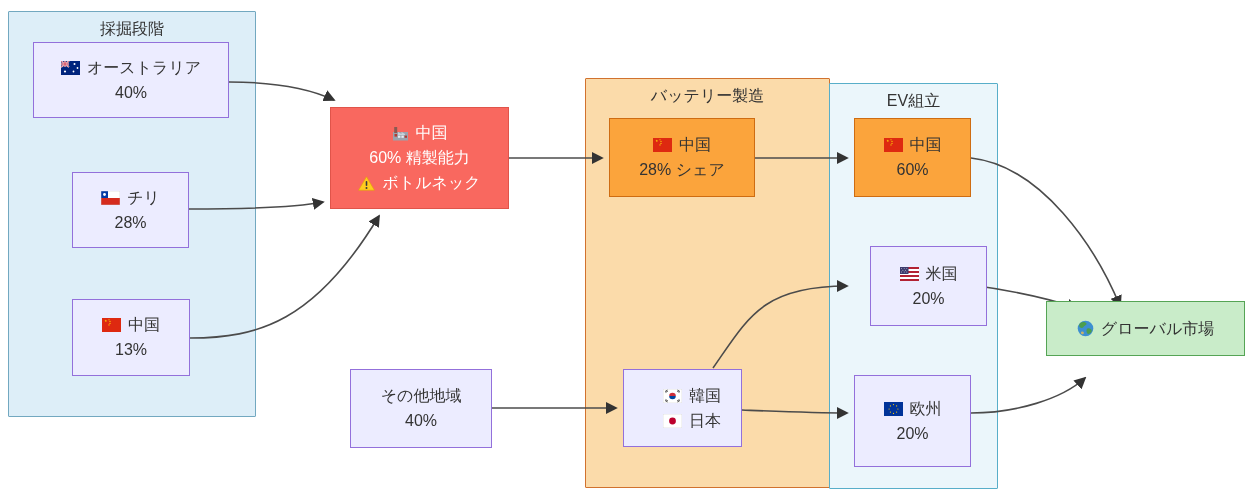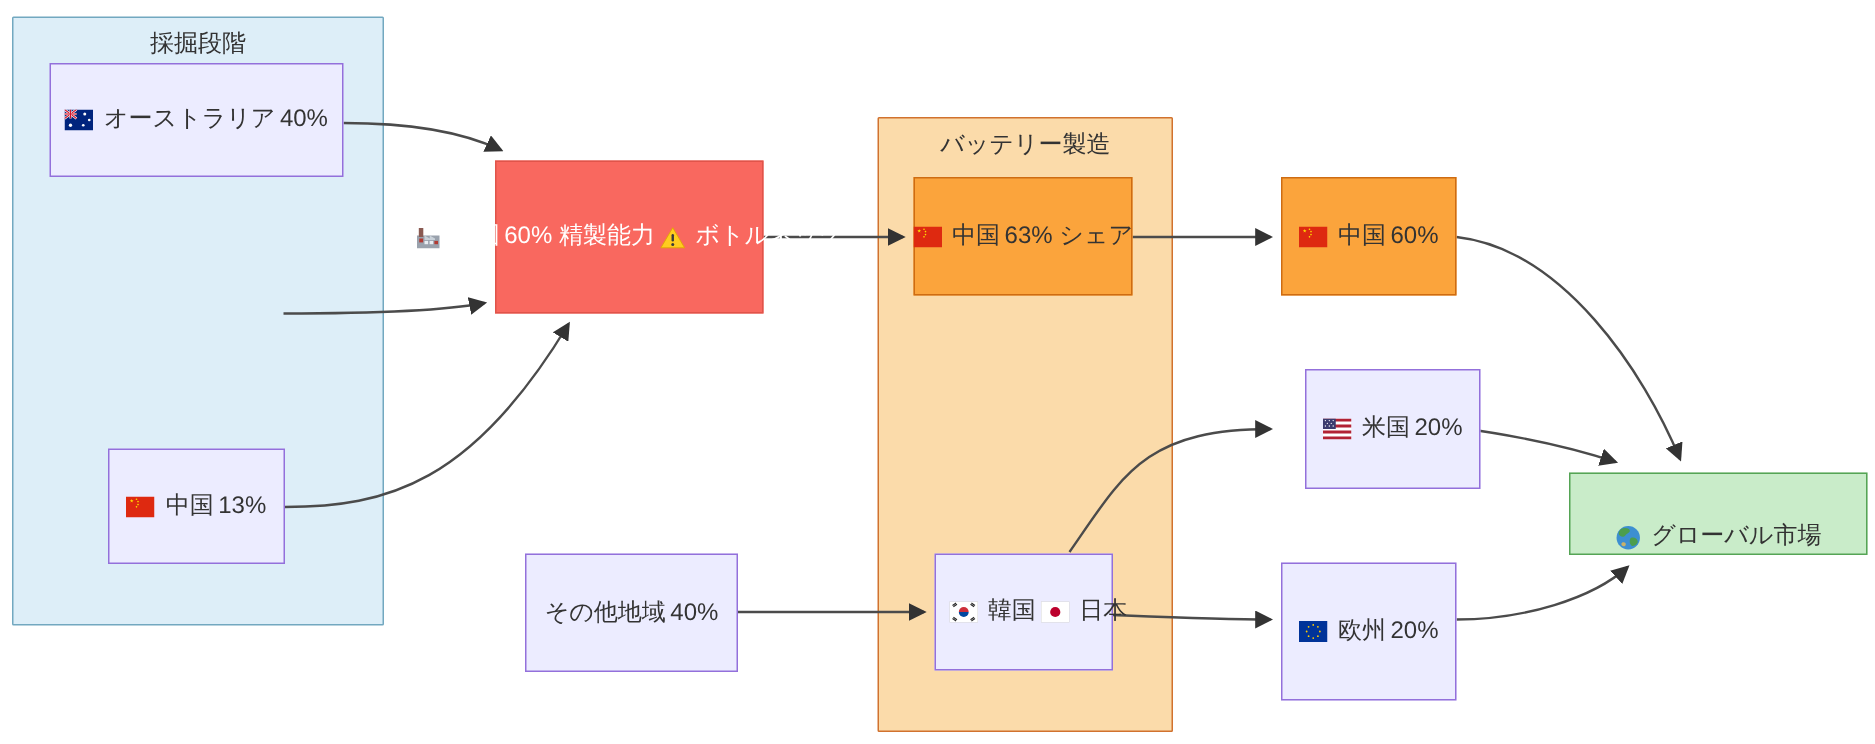--- a/index.html
+++ b/index.html
@@ -5,57 +5,60 @@
   html,body{margin:0;padding:0;background:#ffffff;}
   body{font-family:"Liberation Sans","DejaVu Sans",sans-serif;}
   .canvas{position:relative;width:1250px;height:496px;background:#fff;overflow:hidden;}
 
   
   .stage{position:absolute;border-radius:1px;}
   .stage-title{position:absolute;top:7px;left:0;width:100%;text-align:center;
     font-size:16px;color:#333;white-space:nowrap;}
   .stage-mining{left:8px;top:11px;width:246px;height:404px;background:#ddeef8;border:1.5px solid #72a8c0;}
   .stage-refining{left:302px;top:18px;width:231px;height:462px;background:#fdf3c4;border:1.5px solid #e9b90f;}
-  .stage-battery{left:585px;top:78px;width:195px;height:408px;background:#fbdbaa;border:1.5px solid #d1722e;}
+  .stage-battery{left:585px;top:78px;width:195px;height:408px;background:#fbdbaa;border:1.5px solid #d1722e;padding-left:48px;}
   .stage-assembly{left:829px;top:83px;width:167px;height:404px;background:#ebf6fb;border:1.5px solid #58aec9;}
 
   
-  .node{position:absolute;display:flex;flex-direction:row;align-items:center;justify-content:center;
+  .node{position:absolute;display:flex;flex-direction:column;align-items:center;justify-content:center;
     gap:3px;font-size:16px;color:#333;text-align:center;box-sizing:border-box;}
   .node-line{display:flex;align-items:center;justify-content:center;gap:7px;line-height:22px;white-space:nowrap;}
   .lavender{background:#ececff;border:1px solid #9370db;}
   .rednode{background:#f9685f;border:1.5px solid #e0544a;color:#ffffff;}
   .orangenode{background:#fba43c;border:1.5px solid #ce6c12;}
   .greennode{background:#c9ecc9;border:1.5px solid #55a455;}
 
   .n-australia{left:33px;top:42px;width:196px;height:76px;}
   .n-chile{left:72px;top:172px;width:117px;height:76px;}
   .n-china-mining{left:72px;top:299px;width:118px;height:77px;}
   .n-china-refining{left:330px;top:107px;width:179px;height:102px;}
   .n-other-regions{left:350px;top:369px;width:142px;height:79px;}
   .n-china-battery{left:609px;top:118px;width:146px;height:79px;}
   .n-korea-japan{left:623px;top:369px;width:119px;height:78px;padding-left:19px;}
   .n-china-assembly{left:854px;top:118px;width:117px;height:79px;}
   .n-usa{left:854px;top:246px;width:117px;height:80px;margin-left:16px;}
   .n-europe{left:854px;top:375px;width:117px;height:92px;}
-  .n-global{left:1046px;top:315px;width:199px;height:55px;align-items:flex-end;}
+  .n-global{left:1046px;top:301px;width:199px;height:55px;}
 
   .icon{display:inline-flex;align-items:center;flex:0 0 auto;}
   .edges{position:absolute;left:0;top:0;pointer-events:none;}
 </style>
 </head>
 <body>
 
 <div class="canvas">
 
   <div class="stage stage-mining">
     <div class="stage-title">採掘段階</div>
   </div>
   <div class="stage stage-battery">
     <div class="stage-title">バッテリー製造</div>
+  </div>
+  <div class="stage stage-assembly">
+    <div class="stage-title">EV組立</div>
   </div>
 
   <svg class="edges" width="1250" height="496" viewBox="0 0 1250 496">
     <defs>
       <marker id="arrow" viewBox="0 0 10 10" refX="8.5" refY="5" markerWidth="7.5" markerHeight="7.5" orient="auto-start-reverse">
         <path d="M0,0 L10,5 L0,10 z" fill="#333333"></path>
       </marker>
     </defs>
     <g fill="none" stroke="#4b4b4b" stroke-width="1.6">
       <path d="M 229,82 C 272,82 306,87 334,100" marker-end="url(#arrow)"></path>
@@ -89,20 +92,37 @@
             <circle cx="4" cy="10.5" r="1.1" fill="#fff"></circle>
           </svg>
       </span>
       <span>オーストラリア</span>
     </div>
     <div class="node-line">
         <span>40%</span>
       </div>
   </div>
 
+  <div class="node lavender n-chile">
+    <div class="node-line">
+      <span class="icon">
+        <svg width="19" height="14" viewBox="0 0 19 14">
+            <rect width="19" height="7" fill="#ffffff"></rect>
+            <rect y="7" width="19" height="7" fill="#d52b1e"></rect>
+            <rect width="7" height="7" fill="#0039a6"></rect>
+            <circle cx="3.5" cy="3.5" r="1.4" fill="#fff"></circle>
+            <rect width="19" height="14" fill="none" stroke="#c9c9c9" stroke-width="0.5"></rect>
+          </svg>
+      </span>
+      <span>チリ</span>
+    </div>
+    <div class="node-line">
+        <span>28%</span>
+      </div>
+  </div>
 
   <div class="node lavender n-china-mining">
     <div class="node-line">
       <span class="icon">
         <svg width="19" height="14" viewBox="0 0 19 14">
             <rect width="19" height="14" fill="#de2910"></rect>
             <path d="M3.8,1.6 L4.6,4 L2.5,2.5 L5.1,2.5 L3,4 Z" fill="#ffde00"></path>
             <circle cx="7" cy="1.8" r="0.55" fill="#ffde00"></circle>
             <circle cx="8" cy="3.4" r="0.55" fill="#ffde00"></circle>
             <circle cx="8" cy="5.4" r="0.55" fill="#ffde00"></circle>
@@ -163,21 +183,21 @@
             <path d="M3.8,1.6 L4.6,4 L2.5,2.5 L5.1,2.5 L3,4 Z" fill="#ffde00"></path>
             <circle cx="7" cy="1.8" r="0.55" fill="#ffde00"></circle>
             <circle cx="8" cy="3.4" r="0.55" fill="#ffde00"></circle>
             <circle cx="8" cy="5.4" r="0.55" fill="#ffde00"></circle>
             <circle cx="7" cy="6.9" r="0.55" fill="#ffde00"></circle>
           </svg>
       </span>
       <span>中国</span>
     </div>
     <div class="node-line">
-        <span>63% シェア</span>
+        <span>28% シェア</span>
       </div>
   </div>
 
   <div class="node lavender n-korea-japan">
     <div class="node-line">
       <span class="icon">
         <svg width="19" height="14" viewBox="0 0 19 14">
             <rect width="19" height="14" fill="#ffffff" stroke="#c9c9c9" stroke-width="0.5"></rect>
             <path d="M6.2,7 a3.3,3.3 0 0 1 6.6,0 Z" fill="#cd2e3a"></path>
             <path d="M12.8,7 a3.3,3.3 0 0 1 -6.6,0 Z" fill="#0047a0"></path>

